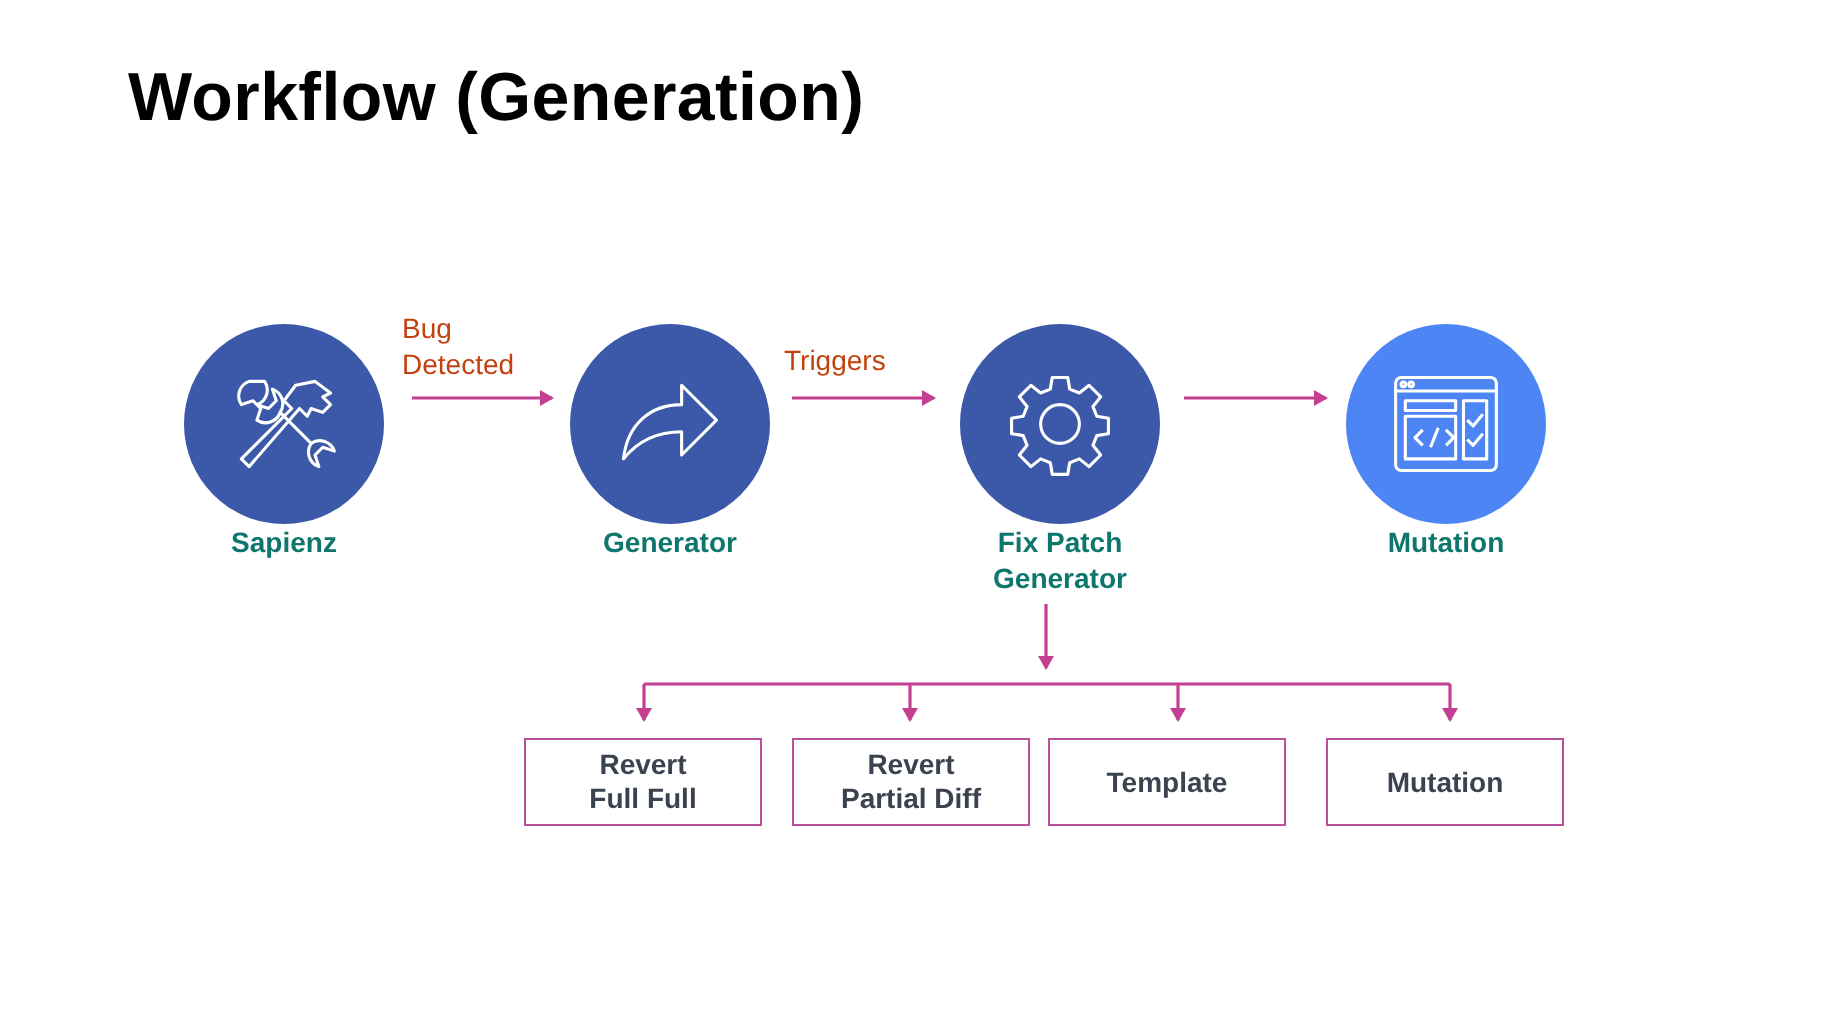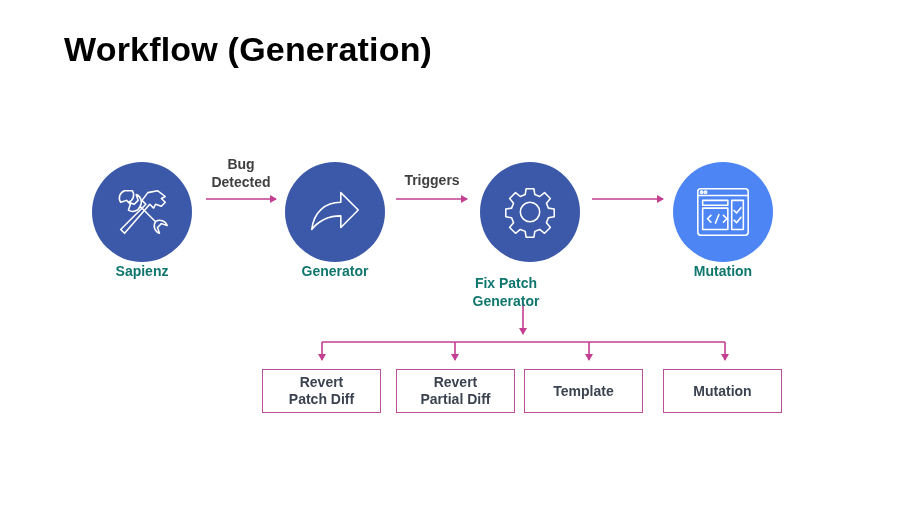--- a/index.html
+++ b/index.html
@@ -6,22 +6,22 @@
   body { width:916px; height:515px; position:relative; overflow:hidden;
          font-family:"Liberation Sans", "DejaVu Sans", sans-serif; }
   .title { position:absolute; left:64px; top:30px; font-size:34px; font-weight:bold;
            color:#000000; letter-spacing:0.2px; }
   .circle { position:absolute; width:100px; height:100px; border-radius:50%;
             background:#3b59a8; display:flex; align-items:center; justify-content:center; }
   .circle.light { background:#4d86f4; }
   .circle svg { width:62px; height:62px; }
   .node-label { position:absolute; width:140px; text-align:center; font-size:14px;
                 font-weight:bold; color:#0f766e; line-height:18px; }
-  .edge-label { position:absolute; text-align:center; font-size:14px; font-weight:bold;
-                color:#404040; line-height:18px; }
+  .edge-label { position:absolute; font-size:14px; font-weight:normal;
+                color:#c2410c; line-height:18px; }
   .box { position:absolute; width:117px; height:42px; border:1.5px solid #b9509a;
          display:flex; align-items:center; justify-content:center; text-align:center;
          font-size:14px; font-weight:bold; color:#3c4350; line-height:17px; background:#fff; }
   svg.connectors { position:absolute; left:0; top:0; width:916px; height:515px; pointer-events:none; }
 </style>
 </head>
 <body>
 
 <div class="title">Workflow (Generation)</div>
 
@@ -60,21 +60,21 @@
 <div class="node-label" style="left:265px;top:262px;">
   <div>Generator</div>
 </div>
 
 <div class="circle" style="left:480px;top:162px;">
   <svg viewBox="0 0 64 64" fill="none" stroke="#fff" stroke-width="1.6" stroke-linejoin="round">
     <path d="M28 8 h8 l1 6 l5 2 l5 -4 l6 6 l-4 5 l2 5 l6 1 v8 l-6 1 l-2 5 l4 5 l-6 6 l-5 -4 l-5 2 l-1 6 h-8 l-1 -6 l-5 -2 l-5 4 l-6 -6 l4 -5 l-2 -5 l-6 -1 v-8 l6 -1 l2 -5 l-4 -5 l6 -6 l5 4 l5 -2 Z"></path>
     <circle cx="32" cy="32" r="10"></circle>
   </svg>
 </div>
-<div class="node-label" style="left:436px;top:262px;margin-top:12px;">
+<div class="node-label" style="left:460px;top:262px;">
   <div>Fix Patch</div>
   <div>Generator</div>
 </div>
 
 <div class="circle light" style="left:673px;top:162px;">
   <svg viewBox="0 0 64 64" fill="none" stroke="#fff" stroke-width="1.6" stroke-linejoin="round">
     <rect x="6" y="8" width="52" height="48" rx="3"></rect>
     <line x1="6" y1="15" x2="58" y2="15"></line>
     <circle cx="10" cy="11.5" r="1.2"></circle>
       <circle cx="14" cy="11.5" r="1.2"></circle>
@@ -93,21 +93,21 @@
   <div>Bug</div>
   <div>Detected</div>
 </div>
 <div class="edge-label" style="left:392px;top:171px;width:80px;">
   <div>Triggers</div>
 </div>
 
 <div class="box" style="left:262px;top:369px;">
   <div>
     <div>Revert</div>
-    <div>Patch Diff</div>
+    <div>Full Full</div>
   </div>
 </div>
 <div class="box" style="left:396px;top:369px;">
   <div>
     <div>Revert</div>
     <div>Partial Diff</div>
   </div>
 </div>
 <div class="box" style="left:524px;top:369px;">
   <div>Template</div>

